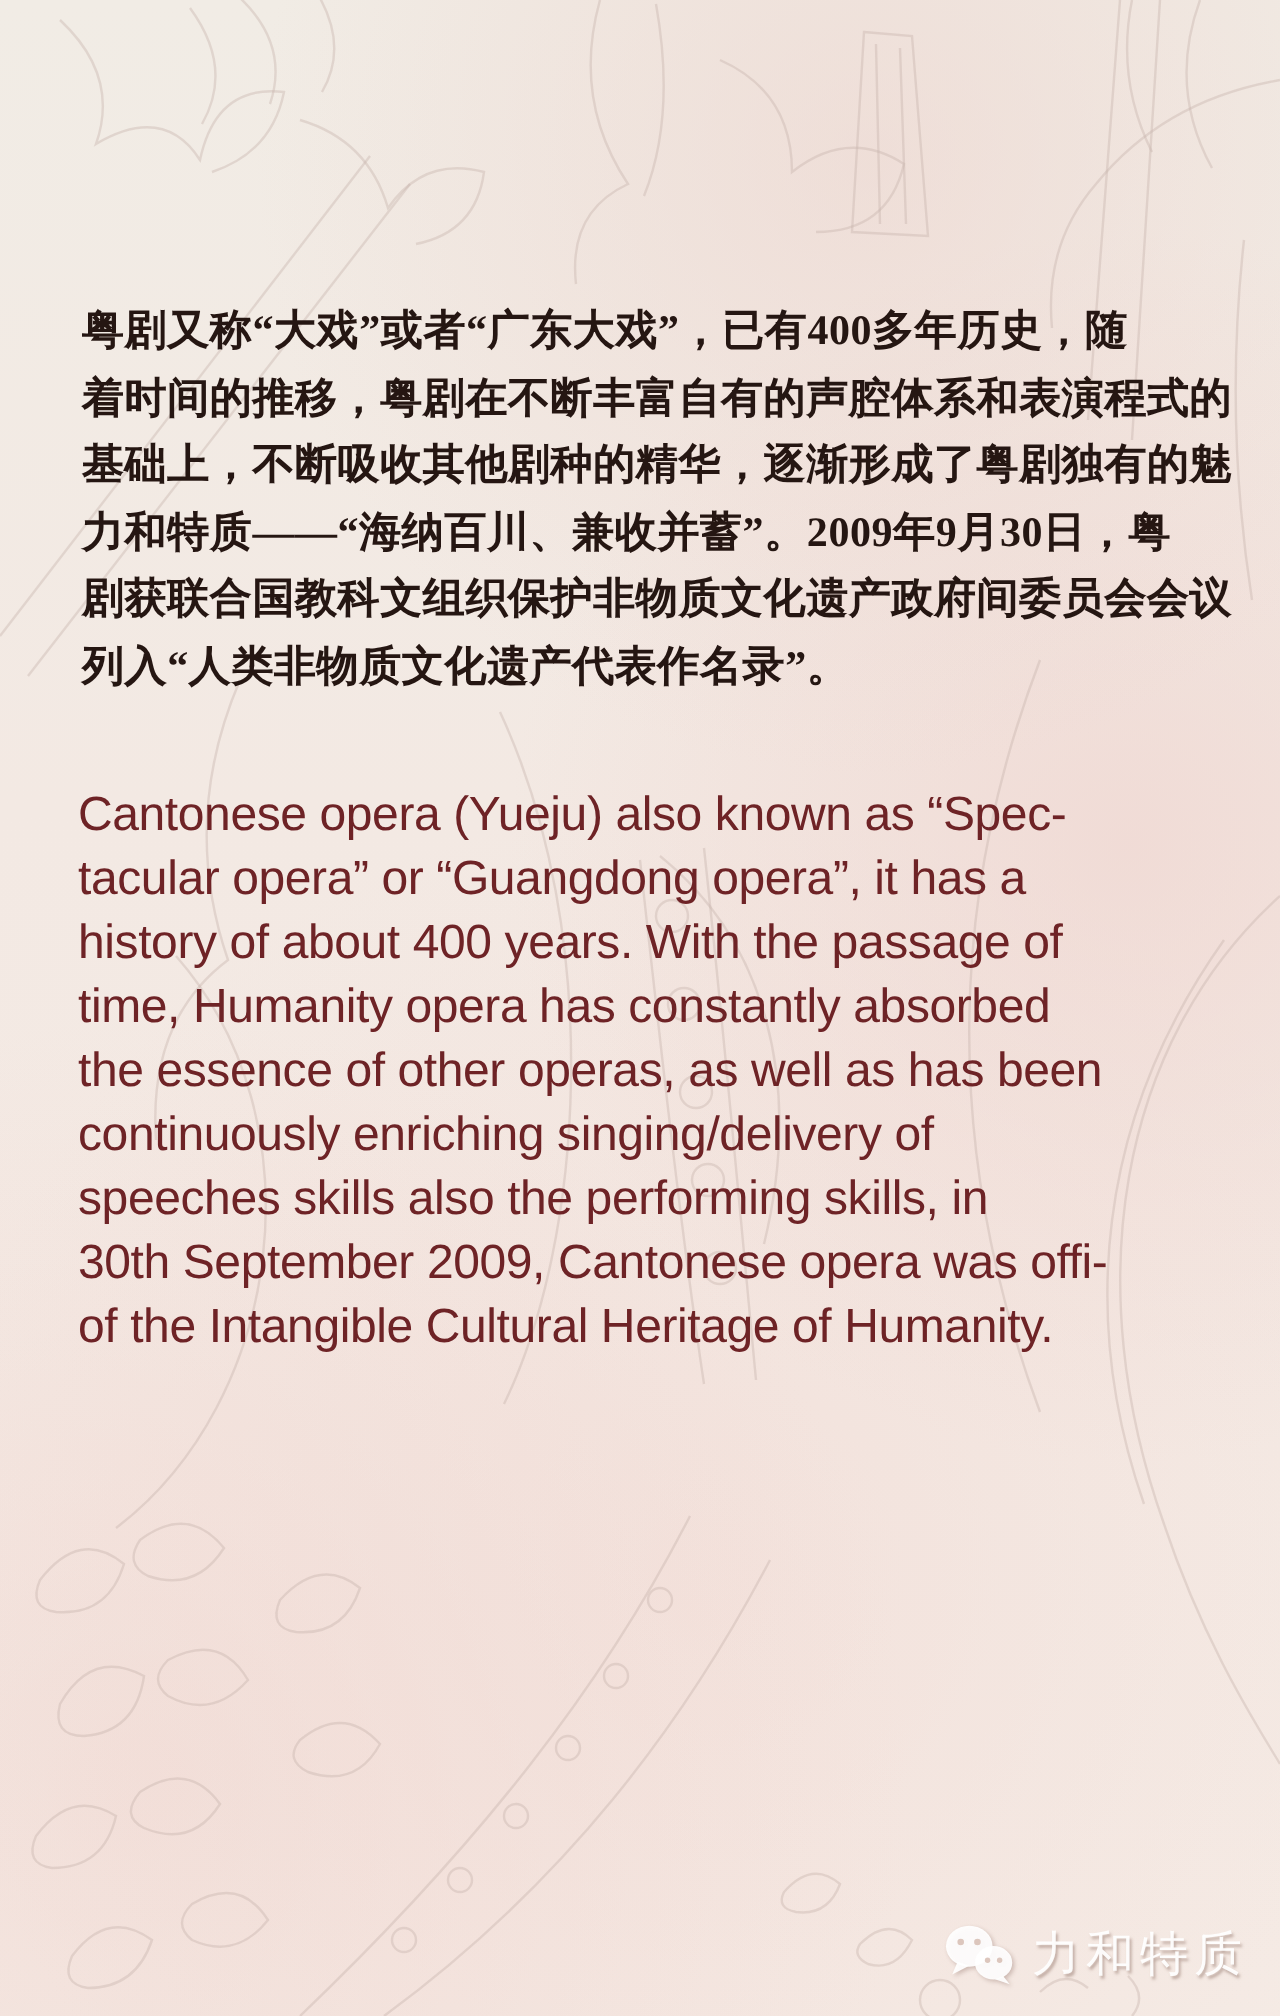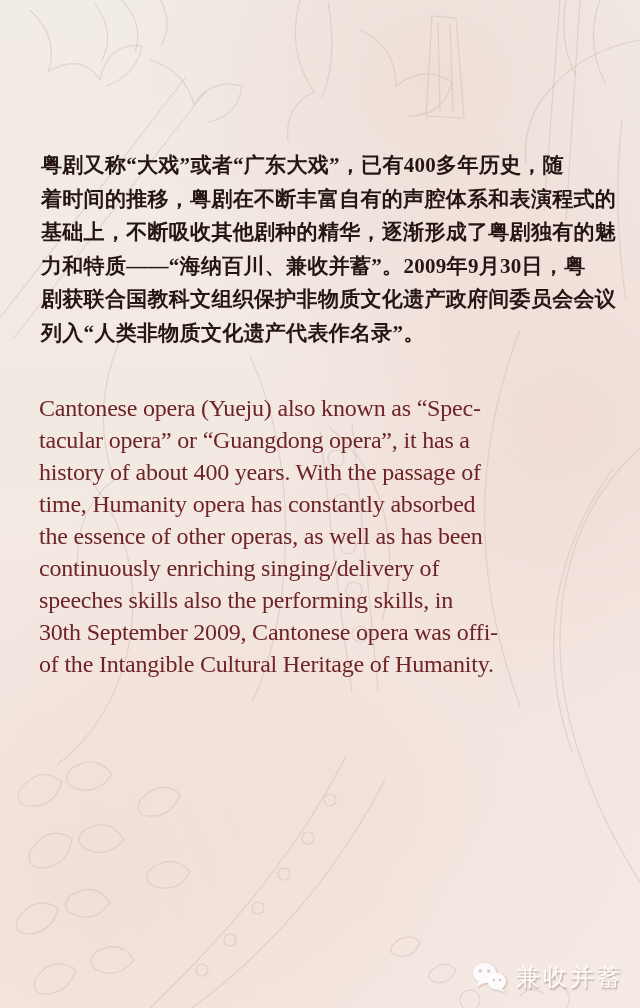--- a/index.html
+++ b/index.html
@@ -26,21 +26,20 @@
     letter-spacing:.3px;
     white-space:nowrap;
     margin-top:39px;
   }
   .en-block{
     position:absolute;left:39px;top:392px;width:575px;
     font-size:24px;line-height:32px;
     color:#6e2326;
     letter-spacing:-.2px;
     white-space:nowrap;
-    font-family:Liberation Serif, serif;
   }
   .wm{
     position:absolute;right:16px;bottom:15px;
     display:flex;align-items:center;gap:9px;
   }
   .wm-icon{
     width:35px;height:32px;
     filter:drop-shadow(1px 1.5px 1px rgba(150,120,110,.45));
   }
   .wm-label{
@@ -152,16 +151,16 @@
         <ellipse cx="25.5" cy="20.5" rx="9.6" ry="8.6"></ellipse>
         <path d="M30.5,27.5 L33.8,31.6 L26.2,29 z"></path>
       </g>
       <g fill="#dcc6bd">
         <circle cx="8.6" cy="9.8" r="1.7"></circle>
         <circle cx="17.2" cy="9.8" r="1.7"></circle>
         <circle cx="22.4" cy="19.2" r="1.4"></circle>
         <circle cx="28.6" cy="19.2" r="1.4"></circle>
       </g>
     </svg>
-    <span class="wm-label">兼收并蓄</span>
+    <span class="wm-label">力和特质</span>
   </div>
 
 </div>
 
 </body></html>

